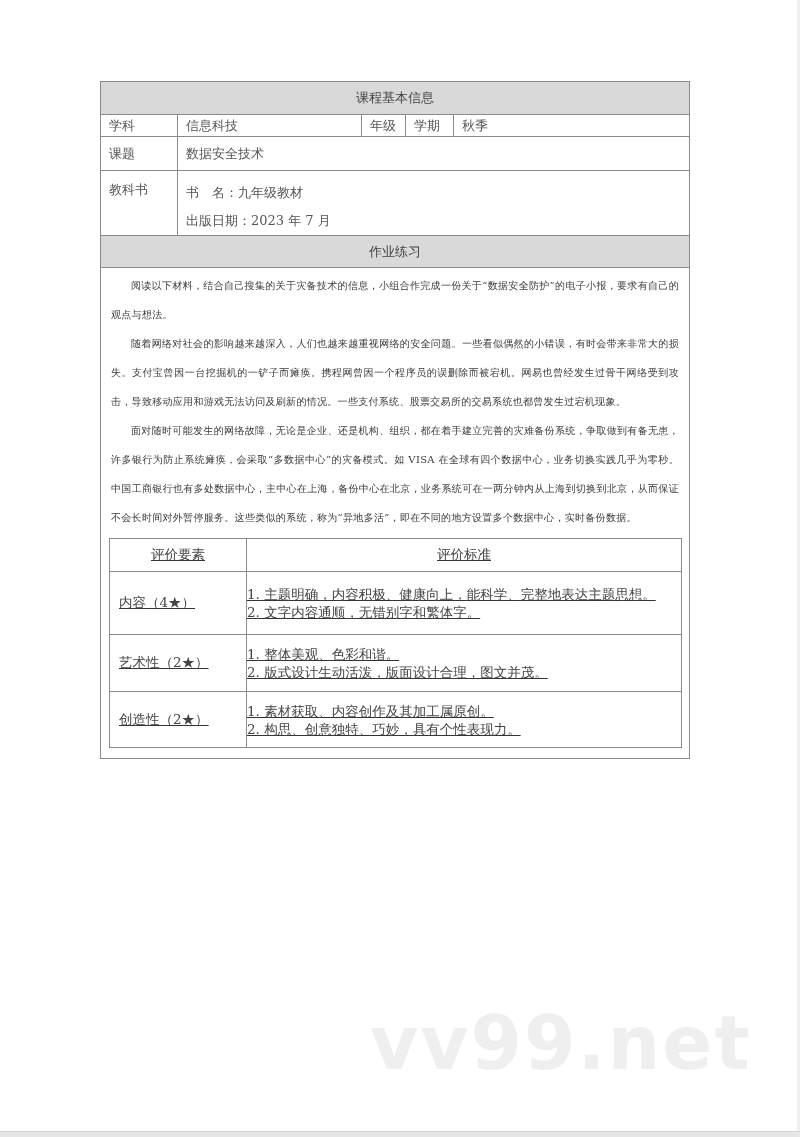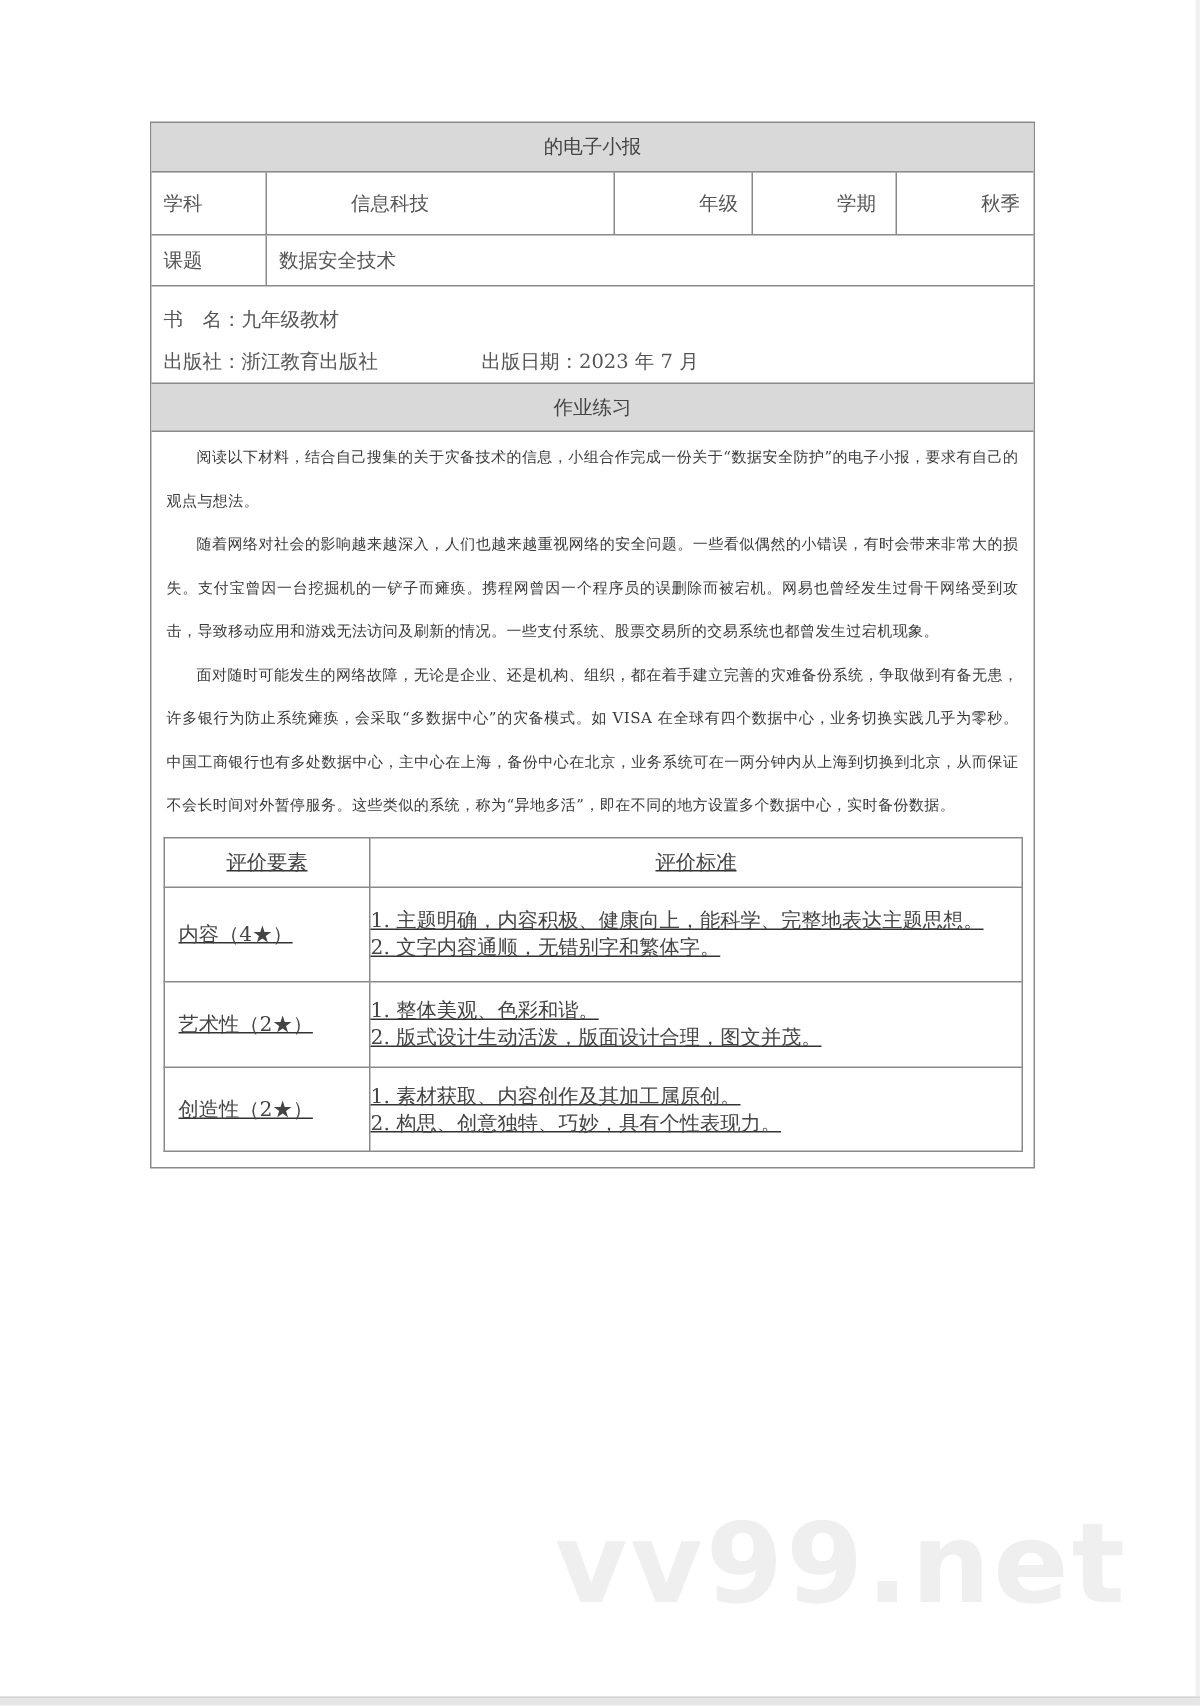--- a/index.html
+++ b/index.html
@@ -8,21 +8,21 @@
       font-family: "DejaVu Serif", "Liberation Serif", serif; color: #333;
     }
     .page-bottom { position: absolute; left: 0; top: 1131px; width: 800px; height: 6px; background: #e6e6e6; border-top: 1px solid #d4d4d4; }
     .page-right { position: absolute; left: 797px; top: 0; width: 3px; height: 1131px; background: #f0f0f0; }
     .sheet { position: absolute; left: 100px; top: 81px; width: 590px; border: 1px solid #8a8a8a; box-sizing: border-box; }
     .row { display: flex; border-bottom: 1px solid #8a8a8a; box-sizing: border-box; }
     .row:last-child { border-bottom: none; }
     .section-head { height: 33px; background: #d9d9d9; justify-content: center; align-items: center; font-size: 13px; color: #444; }
     .cell { box-sizing: border-box; border-right: 1px solid #8a8a8a; padding: 0 8px; font-size: 13px; display: flex; align-items: center; color: #555; }
     .cell:last-child { border-right: none; }
-    .r1 { height: 42px; gap: 48px; }
+    .r1 { height: 22px; }
     .r2 { height: 34px; }
     .r3 { height: 65px; }
     .r3 .cell { align-items: flex-start; }
     .book { flex-direction: column; align-items: flex-start !important; padding-top: 8px; }
     .book-line { height: 28px; display: flex; align-items: center; font-size: 13px; color: #555; }
     .book-line .pub { width: 212px; }
     .content { padding: 3px 10px 10px 10px; }
     .para { font-size: 10px; line-height: 29px; color: #3a3a3a; text-indent: 2em; margin: 0; text-align: justify; letter-spacing: 0.3px; }
     .rubric { margin: 6px 0 0 -2px; width: 573px; border-collapse: collapse; text-decoration: underline; }
     .rubric td, .rubric th { border: 1px solid #8a8a8a; font-size: 13.5px; color: #444; font-weight: normal; }
@@ -32,41 +32,41 @@
     .watermark { position: absolute; left: 370px; top: 1000px; font-family: "DejaVu Sans", sans-serif; font-weight: bold; font-size: 74px; color: #efefef; letter-spacing: 2px; }
   </style>
 </head>
 <body>
 
 <div class="page-right"></div>
 <div class="page-bottom"></div>
 
 <div class="sheet">
   <div class="row section-head">
-    <span>的电子小报</span>
+    <span>课程基本信息</span>
   </div>
 
   <div class="row r1">
     <div class="cell" style="width:77px">学科</div>
     <div class="cell" style="width:184px">信息科技</div>
     <div class="cell" style="width:44px">年级</div>
     <div class="cell" style="width:48px">学期</div>
     <div class="cell" style="flex:1">秋季</div>
   </div>
 
   <div class="row r2">
     <div class="cell" style="width:77px">课题</div>
     <div class="cell" style="flex:1">数据安全技术</div>
   </div>
 
   <div class="row r3">
+    <div class="cell" style="width:77px; padding-top:10px">教科书</div>
     <div class="cell book" style="flex:1">
       <div class="book-line">书　名：九年级教材</div>
       <div class="book-line">
-        <span class="pub">出版社：浙江教育出版社</span>
         <span>出版日期：2023 年 7 月</span>
       </div>
     </div>
   </div>
 
   <div class="row section-head" style="height:32px">
     <span>作业练习</span>
   </div>
 
   <div class="row content" style="flex-direction:column; display:block;">

